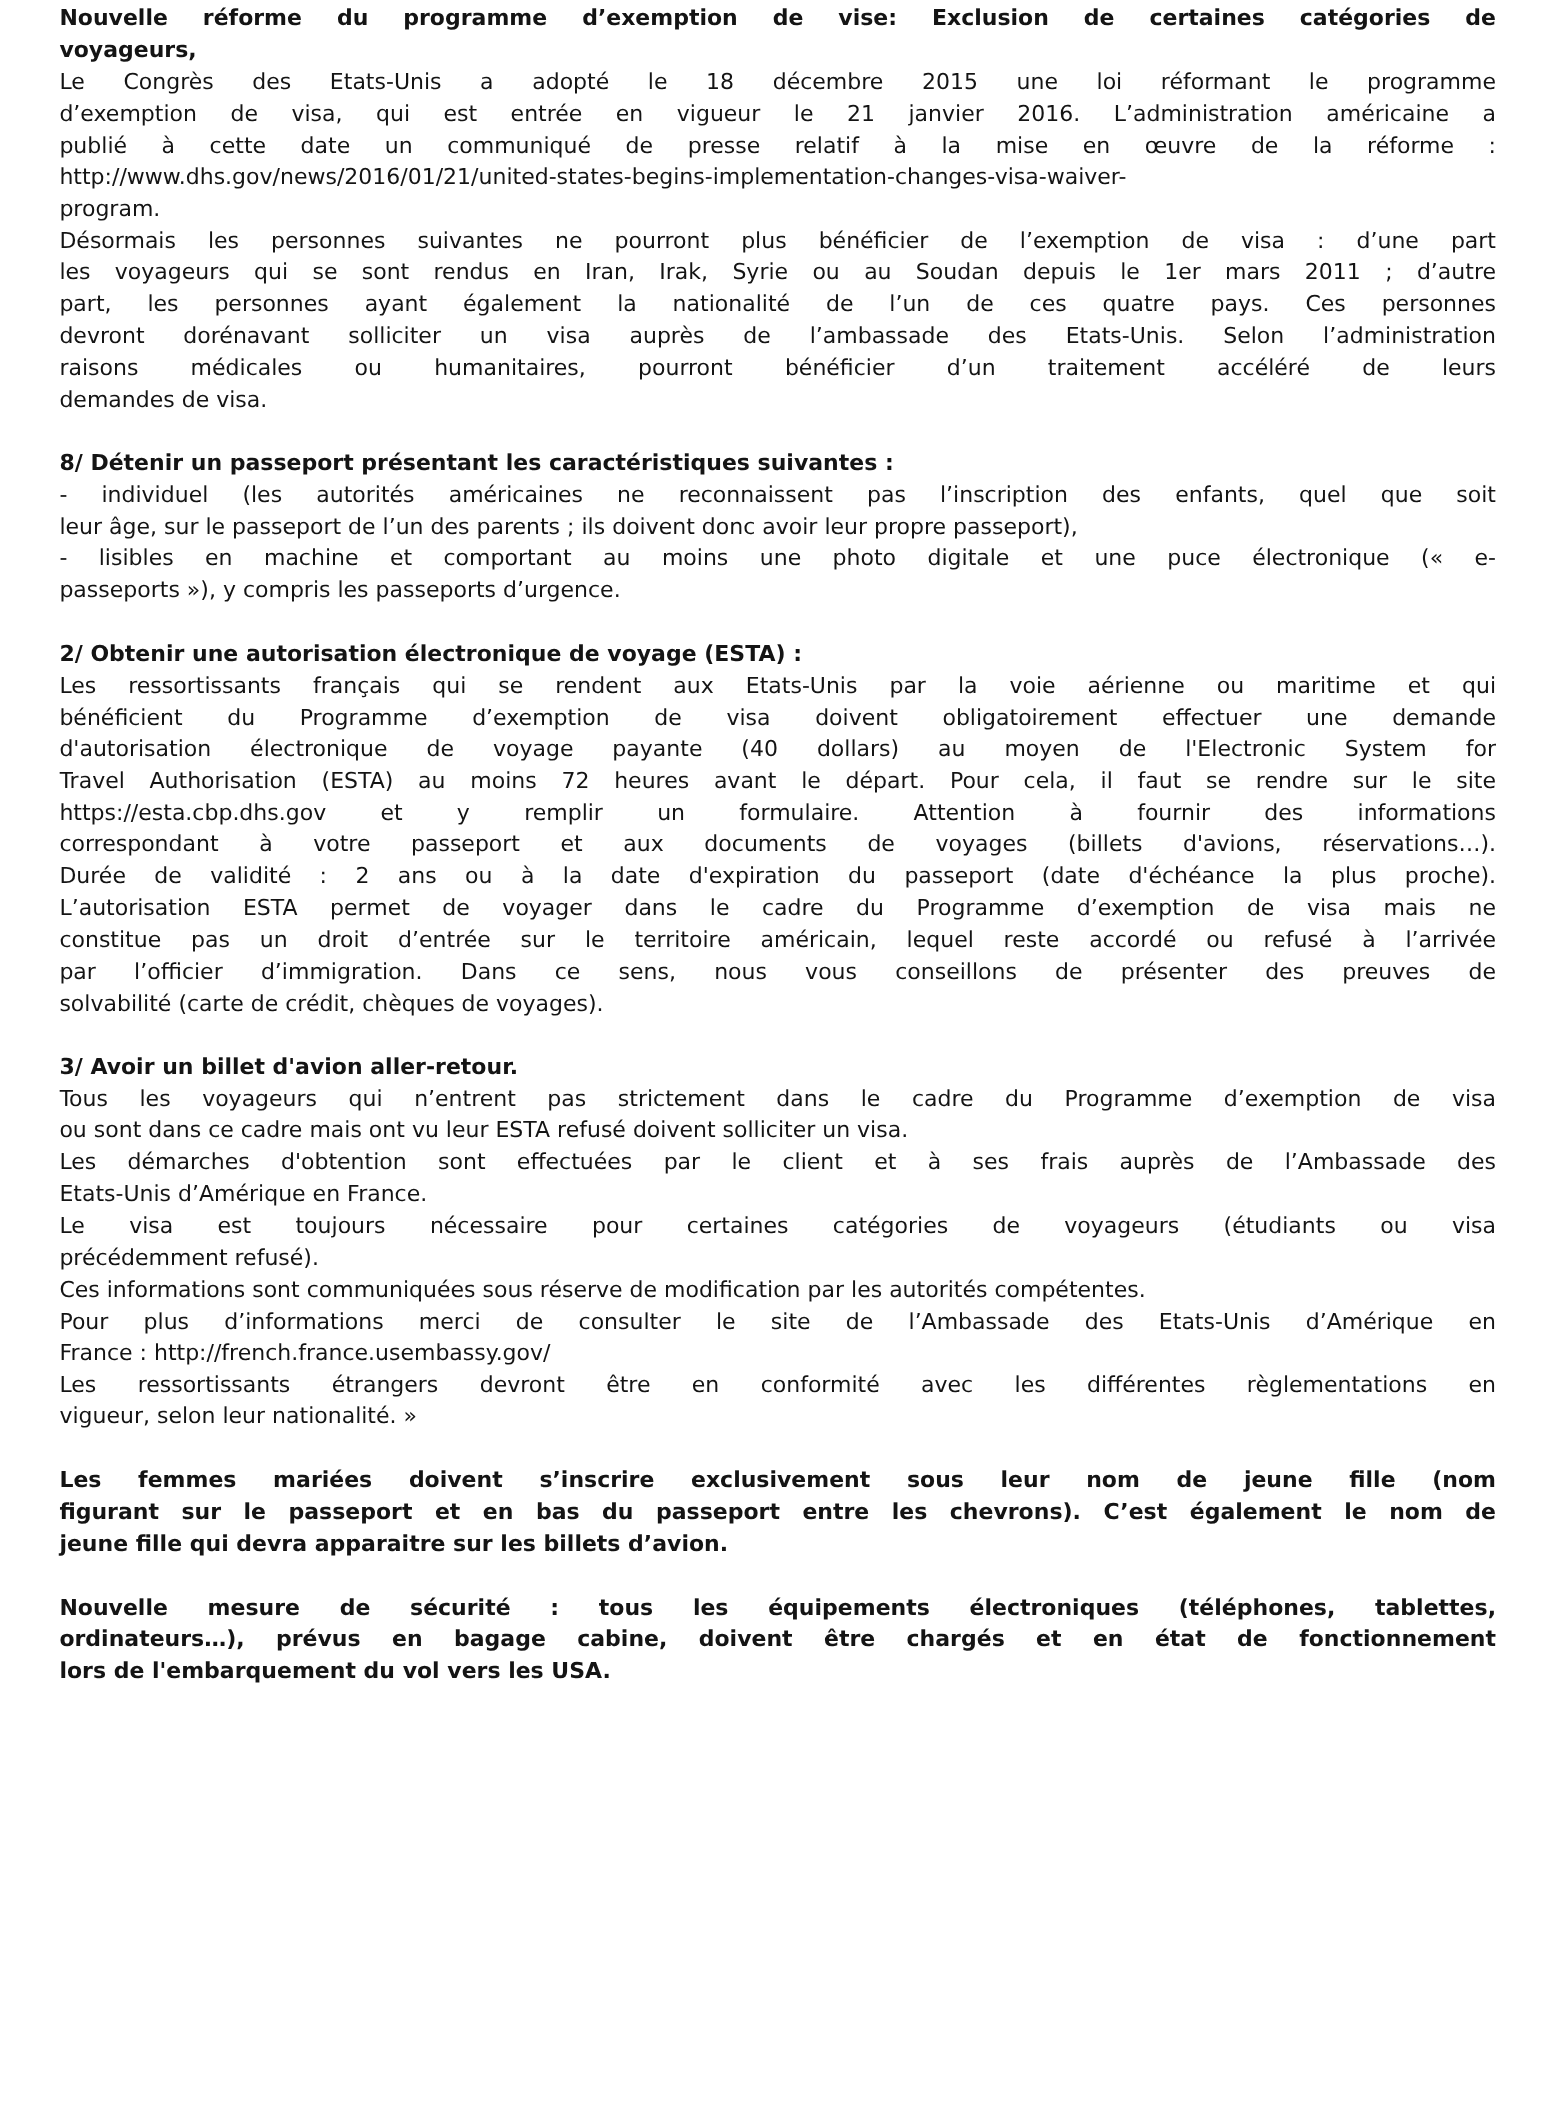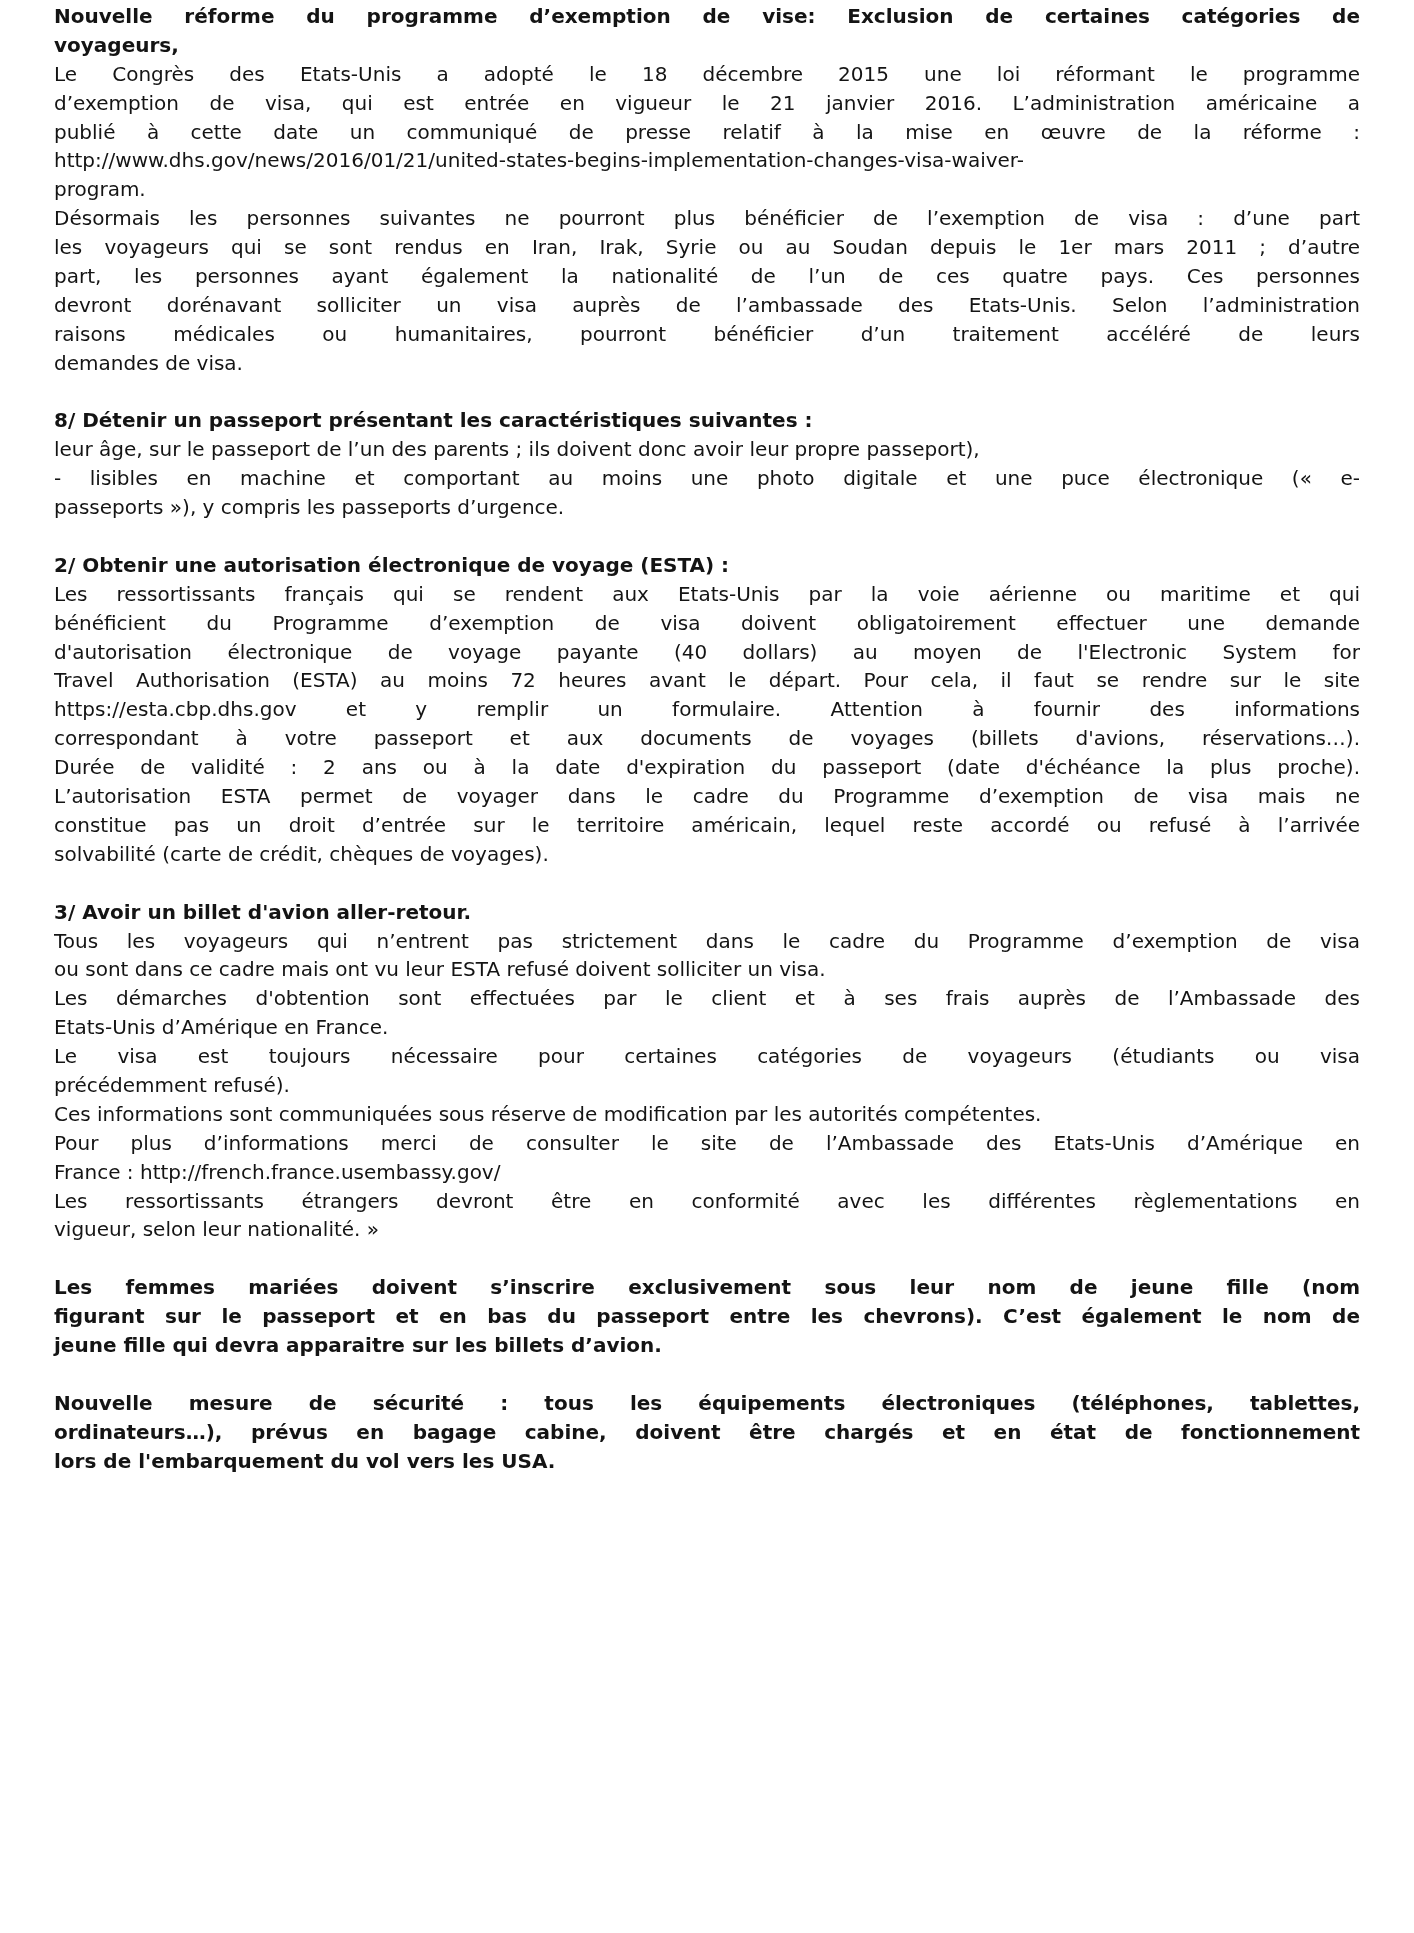--- a/index.html
+++ b/index.html
@@ -37,38 +37,40 @@
     <span class="line just">part, les personnes ayant également la nationalité de l’un de ces quatre pays. Ces personnes</span>
     <span class="line just">devront dorénavant solliciter un visa auprès de l’ambassade des Etats-Unis. Selon l’administration</span>
     <span class="line just">raisons médicales ou humanitaires, pourront bénéficier d’un traitement accéléré de leurs</span>
     <span class="line">demandes de visa.</span>
   </div>
 
   <div class="blank"></div>
 
   <div class="para">
     <span class="line bold">8/ Détenir un passeport présentant les caractéristiques suivantes :</span>
+    <span class="line just">- individuel (les autorités américaines ne reconnaissent pas l’inscription des enfants, quel que soit</span>
     <span class="line">leur âge, sur le passeport de l’un des parents ; ils doivent donc avoir leur propre passeport),</span>
     <span class="line just">- lisibles en machine et comportant au moins une photo digitale et une puce électronique (« e-</span>
     <span class="line">passeports »), y compris les passeports d’urgence.</span>
   </div>
 
   <div class="blank"></div>
 
   <div class="para">
     <span class="line bold">2/ Obtenir une autorisation électronique de voyage (ESTA) :</span>
     <span class="line just">Les ressortissants français qui se rendent aux Etats-Unis par la voie aérienne ou maritime et qui</span>
     <span class="line just">bénéficient du Programme d’exemption de visa doivent obligatoirement effectuer une demande</span>
     <span class="line just">d'autorisation électronique de voyage payante (40 dollars) au moyen de l'Electronic System for</span>
     <span class="line just">Travel Authorisation (ESTA) au moins 72 heures avant le départ. Pour cela, il faut se rendre sur le site</span>
     <span class="line just">https://esta.cbp.dhs.gov et y remplir un formulaire. Attention à fournir des informations</span>
     <span class="line just">correspondant à votre passeport et aux documents de voyages (billets d'avions, réservations…).</span>
     <span class="line just">Durée de validité : 2 ans ou à la date d'expiration du passeport (date d'échéance la plus proche).</span>
     <span class="line just">L’autorisation ESTA permet de voyager dans le cadre du Programme d’exemption de visa mais ne</span>
     <span class="line just">constitue pas un droit d’entrée sur le territoire américain, lequel reste accordé ou refusé à l’arrivée</span>
+    <span class="line just">par l’officier d’immigration. Dans ce sens, nous vous conseillons de présenter des preuves de</span>
     <span class="line">solvabilité (carte de crédit, chèques de voyages).</span>
   </div>
 
   <div class="blank"></div>
 
   <div class="para">
     <span class="line bold">3/ Avoir un billet d'avion aller-retour.</span>
     <span class="line just">Tous les voyageurs qui n’entrent pas strictement dans le cadre du Programme d’exemption de visa</span>
     <span class="line">ou sont dans ce cadre mais ont vu leur ESTA refusé doivent solliciter un visa.</span>
     <span class="line just">Les démarches d'obtention sont effectuées par le client et à ses frais auprès de l’Ambassade des</span>

